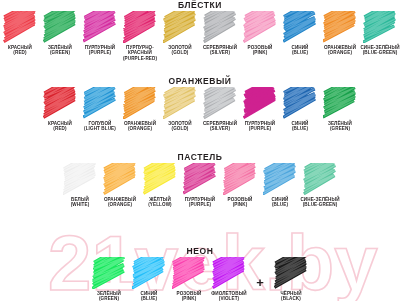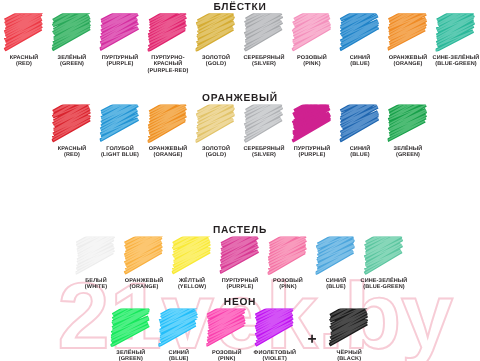--- a/index.html
+++ b/index.html
@@ -27,21 +27,21 @@
     font-weight:bold;letter-spacing:0.1px;margin-top:2px;width:40px;
   }
   .lbl .en{display:block;font-weight:bold;}
   .plus{
     font-size:13px;font-weight:bold;color:#231f20;
     align-self:center;margin-top:6px;width:22px;text-align:center;
   }
 
   #sec-glitter{top:0;}
   #sec-metallic{top:76px;}
-  #sec-pastel{top:152px;margin-top:34px;}
+  #sec-pastel{top:152px;}
   #sec-neon{top:246px;}
 </style>
 </head>
 <body>
 
 <svg id="watermark" viewBox="0 0 352 80">
   <text x="0" y="66" font-family="Liberation Sans, sans-serif" font-size="78" font-weight="bold" fill="none" stroke="#f7ccd6" stroke-width="1.6">21vek.by</text>
 </svg>
 
 <div id="sheet">

